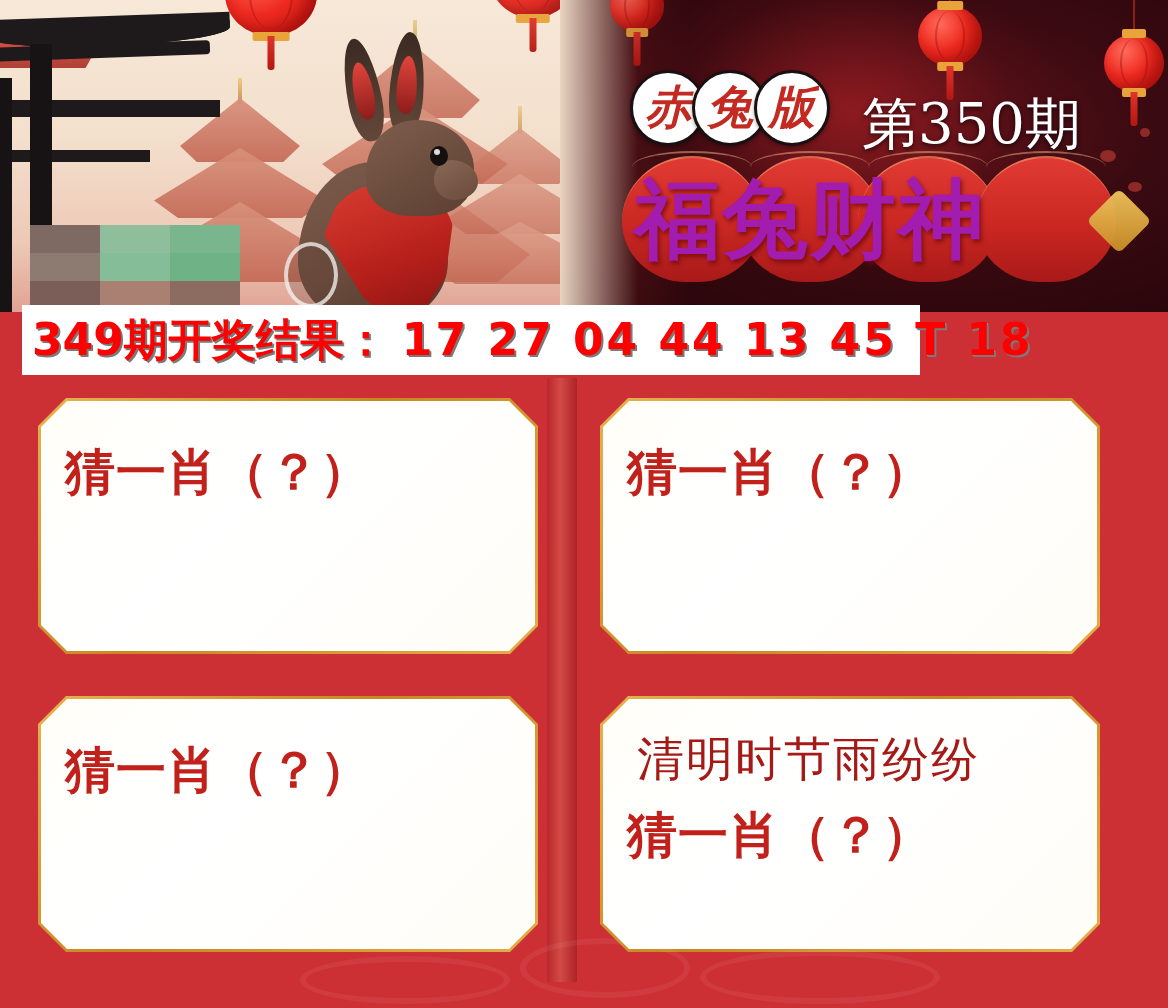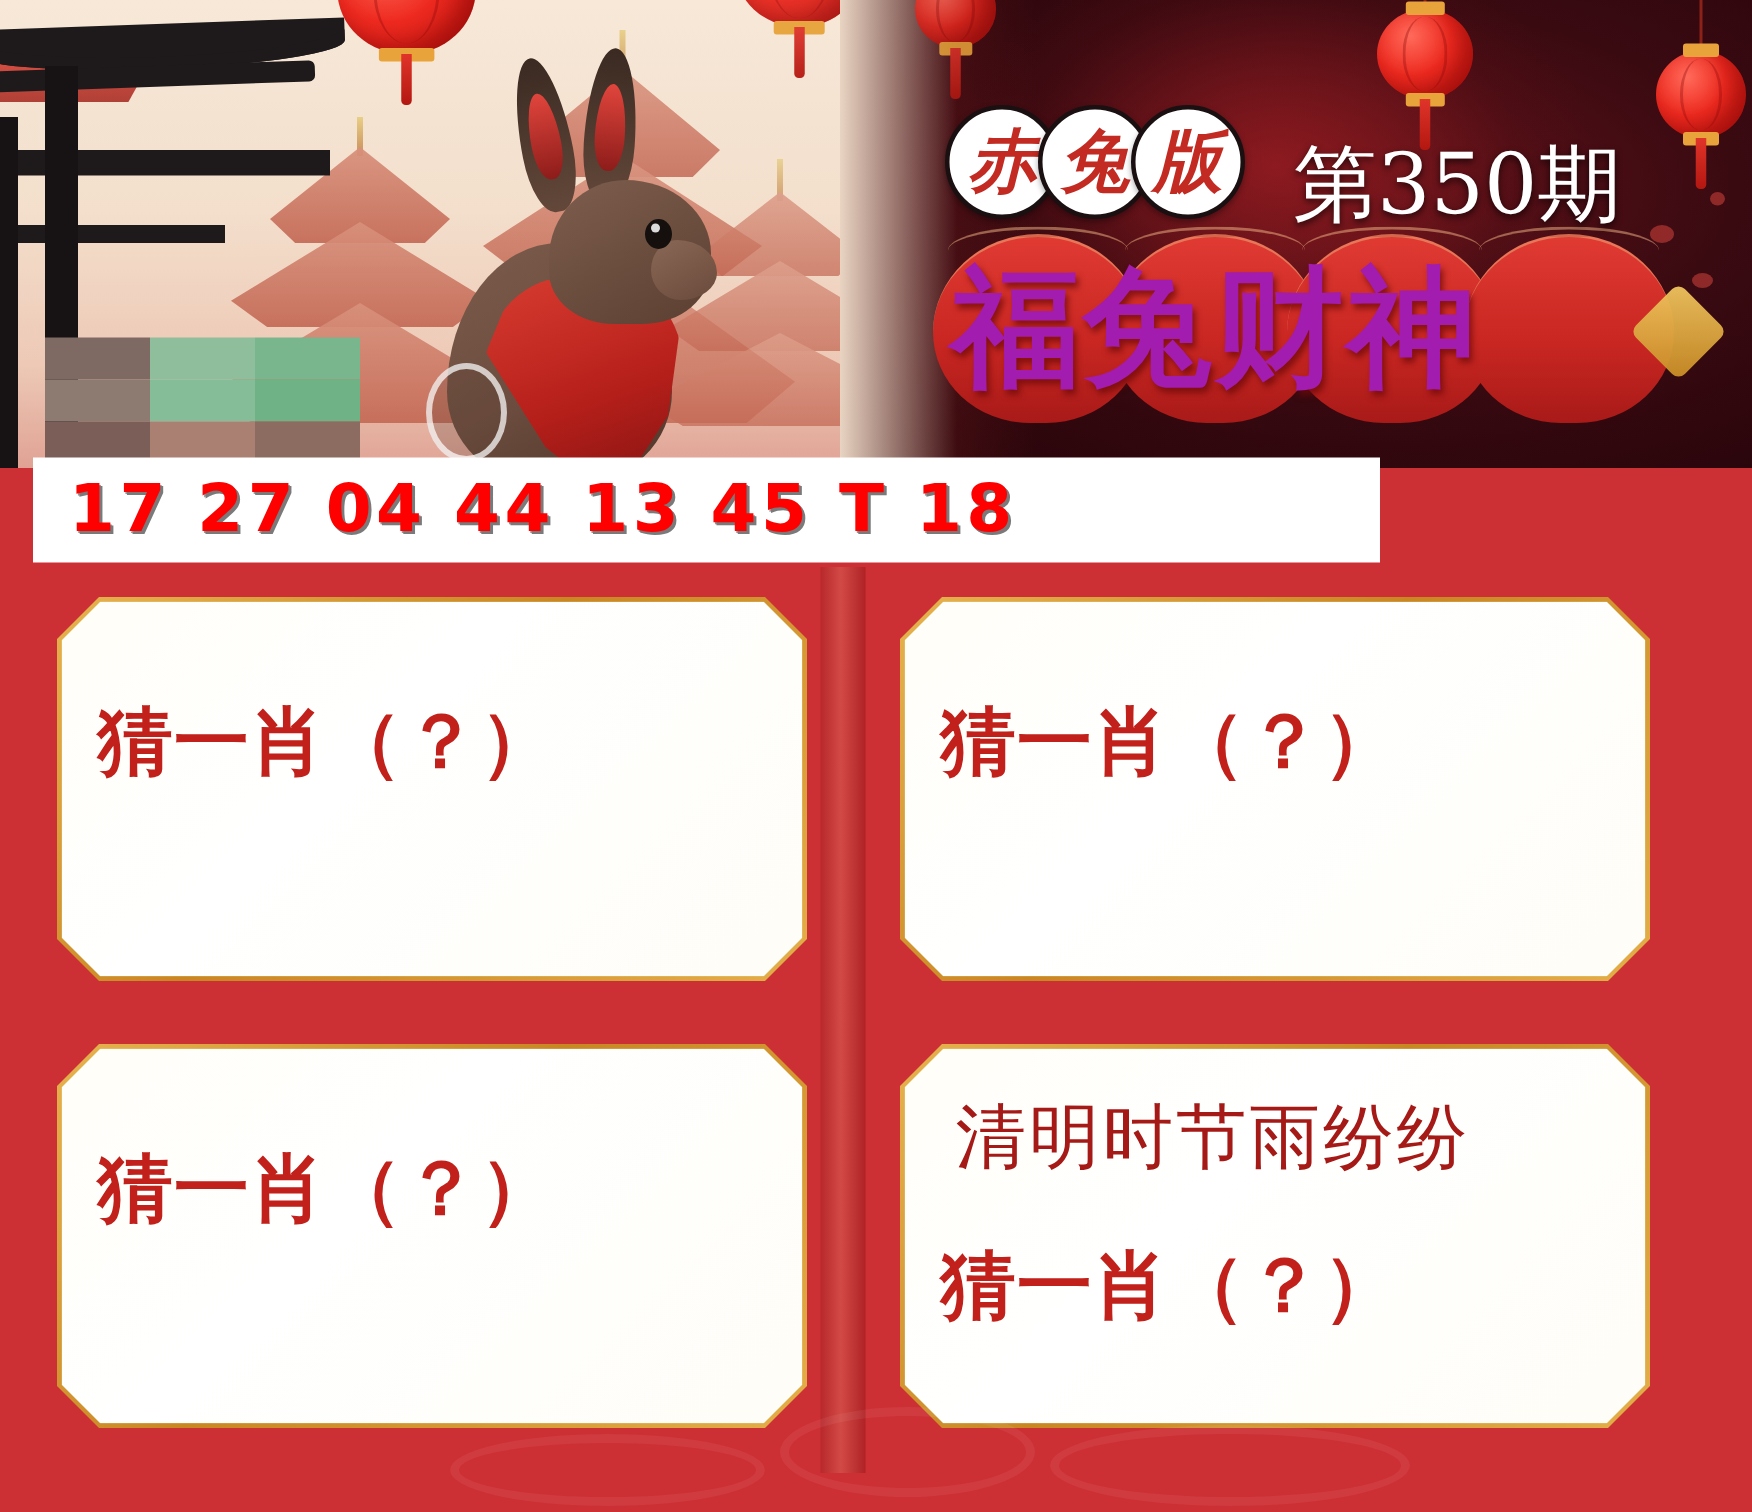--- a/index.html
+++ b/index.html
@@ -282,21 +282,21 @@
     font-size:47px; line-height:1.12; color:#A51A17;
     letter-spacing:2px; white-space:nowrap;
     padding-left:10px;
     margin-top:12px;
   }
   .guess-line {
     font-family:"DejaVu Sans","Liberation Sans",sans-serif;
     font-weight:700;
     font-size:50px; line-height:1.1; color:#C2201B;
     letter-spacing:1px; white-space:nowrap;
-    margin-top:44px;
+    margin-top:22px;
   }
 
   
   .swirl {
     position:absolute; border:6px solid rgba(255,255,255,.06);
     border-radius:50%;
   }
 </style>
 </head>
 <body>
@@ -423,20 +423,21 @@
       <div class="lobe"></div>
       <div class="lobe"></div>
       <div class="lobe"></div>
       <div class="lobe"></div>
       <div class="knot"></div>
       <div class="txt">福兔财神</div>
     </div>
   </div>
 
   <div id="result-strip">
+    <span class="rtxt">349期开奖结果：</span>
     <span class="rtxt nums">17 27 04 44 13 45 T 18</span>
   </div>
 
   <div id="grid">
     <div class="divider-v"></div>
 
     <div class="card-wrap c1">
       <div class="card-inner">
         <div class="guess-line">猜一肖（？）</div>
       </div>

